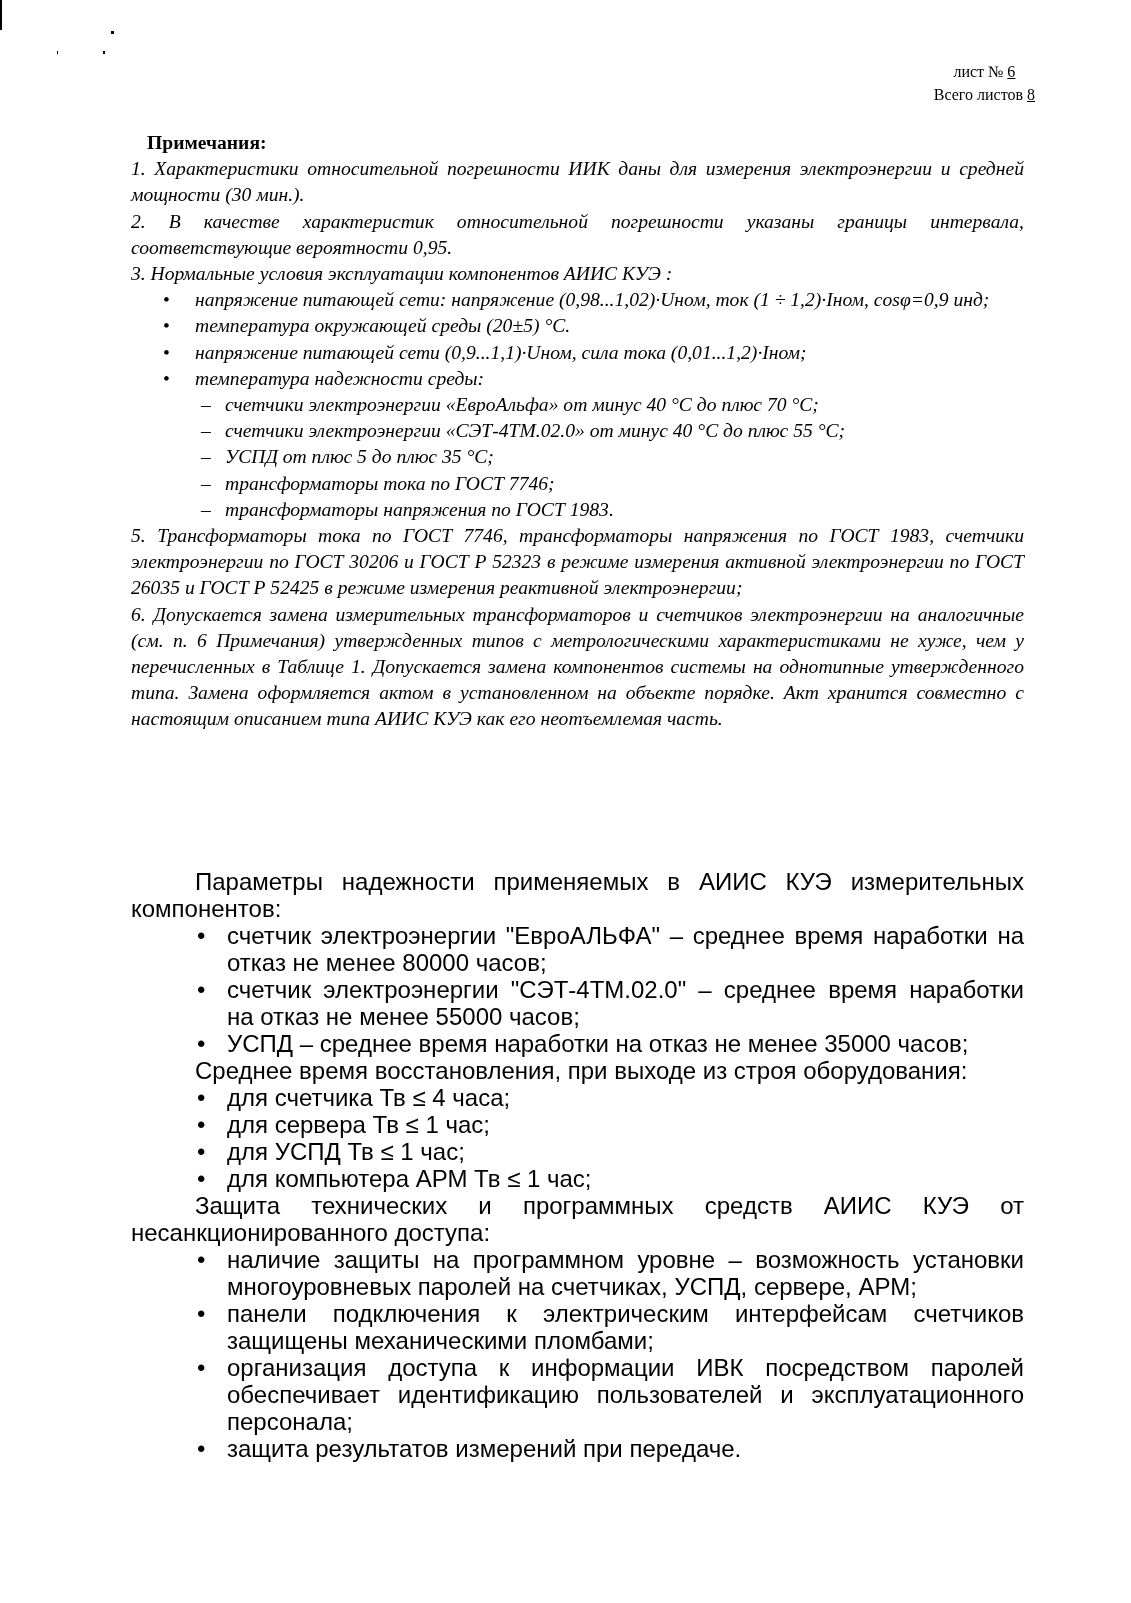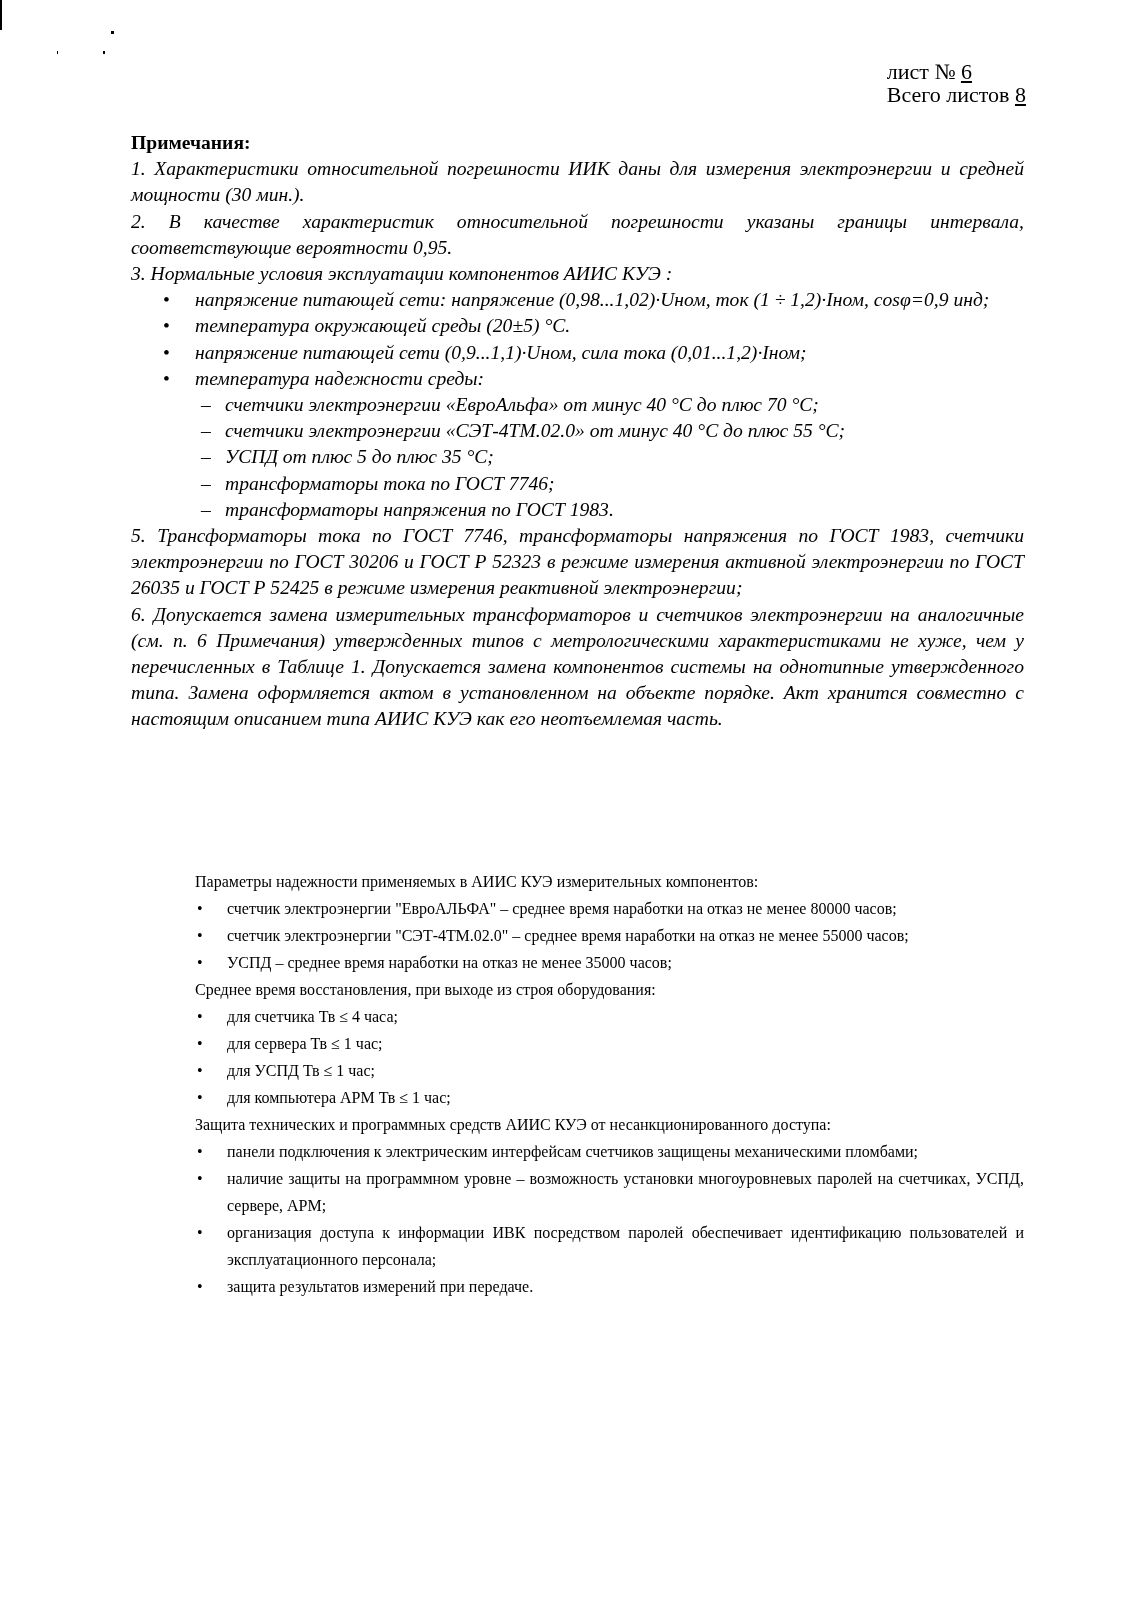--- a/index.html
+++ b/index.html
@@ -1,30 +1,30 @@
 <!DOCTYPE html>
 <html><head>
 <meta charset="utf-8">
 <style>
   html, body { margin: 0; padding: 0; background: #ffffff; }
   body { width: 1131px; height: 1603px; position: relative; overflow: hidden; color: #000; }
   .scan-mark { position: absolute; background: #000; }
-  .page-no { position: absolute; right: 105px; top: 60px; text-align: left;
-    font-family: "Liberation Serif", serif; font-size: 22px; line-height: 23px; }
+  .page-no { position: absolute; right: 96px; top: 60px; text-align: center;
+    font-family: "Liberation Serif", serif; font-size: 16px; line-height: 23px; }
   .page-no u { text-decoration: underline; }
   .notes { position: absolute; left: 131px; top: 130px; width: 893px;
     font-family: "Liberation Serif", serif; font-size: 19.6px; line-height: 26.2px; }
-  .notes-title { font-weight: bold; font-style: normal; }
+  .notes-title { font-weight: bold; font-style: normal; margin-left: 16px; }
   .note { font-style: italic; text-align: justify; }
   .bul { position: relative; padding-left: 64px; font-style: italic; text-align: justify; }
   .bul::before { content: "•"; position: absolute; left: 32px; font-style: normal; }
   .dash { position: relative; padding-left: 94px; font-style: italic; }
   .dash::before { content: "–"; position: absolute; left: 70px; font-style: normal; }
   .rel { position: absolute; left: 131px; top: 868px; width: 893px;
-    font-family: Liberation Serif, serif; font-size: 16px; line-height: 27px; }
+    font-family: Liberation Sans, sans-serif; font-size: 24px; line-height: 27px; }
   .para { text-indent: 64px; text-align: justify; }
   .rbul { position: relative; padding-left: 96px; text-align: justify; }
   .rbul::before { content: "•"; position: absolute; left: 66px; }
 </style>
 </head>
 <body>
 
 <div class="scan-mark" style="left:0;top:0;width:2px;height:30px;"></div>
 <div class="scan-mark" style="left:111px;top:31px;width:3px;height:3px;"></div>
 <div class="scan-mark" style="left:103px;top:51px;width:2px;height:3px;"></div>
@@ -57,17 +57,17 @@
   <div class="para">Параметры надежности применяемых в АИИС КУЭ  измерительных компонентов:</div>
   <div class="rbul">счетчик электроэнергии "ЕвроАЛЬФА" – среднее время наработки на отказ не менее 80000 часов;</div>
   <div class="rbul">счетчик электроэнергии "СЭТ-4ТМ.02.0" – среднее время наработки на отказ не менее 55000 часов;</div>
   <div class="rbul">УСПД – среднее время наработки на отказ не менее 35000 часов;</div>
   <div class="para">Среднее время восстановления, при выходе из строя оборудования:</div>
   <div class="rbul">для счетчика Тв ≤ 4 часа;</div>
   <div class="rbul">для сервера Тв ≤ 1 час;</div>
   <div class="rbul">для УСПД Тв ≤ 1 час;</div>
   <div class="rbul">для компьютера АРМ Тв ≤ 1 час;</div>
   <div class="para">Защита технических и программных средств АИИС КУЭ  от несанкционированного доступа:</div>
+  <div class="rbul">наличие защиты на программном уровне – возможность установки многоуровневых паролей на счетчиках, УСПД, сервере, АРМ;</div>
   <div class="rbul">панели подключения к электрическим интерфейсам счетчиков защищены механическими пломбами;</div>
-  <div class="rbul">наличие защиты на программном уровне – возможность установки многоуровневых паролей на счетчиках, УСПД, сервере, АРМ;</div>
   <div class="rbul">организация доступа к информации ИВК посредством паролей обеспечивает идентификацию пользователей и эксплуатационного персонала;</div>
   <div class="rbul">защита результатов измерений при передаче.</div>
 </div>
 
 </body></html>

